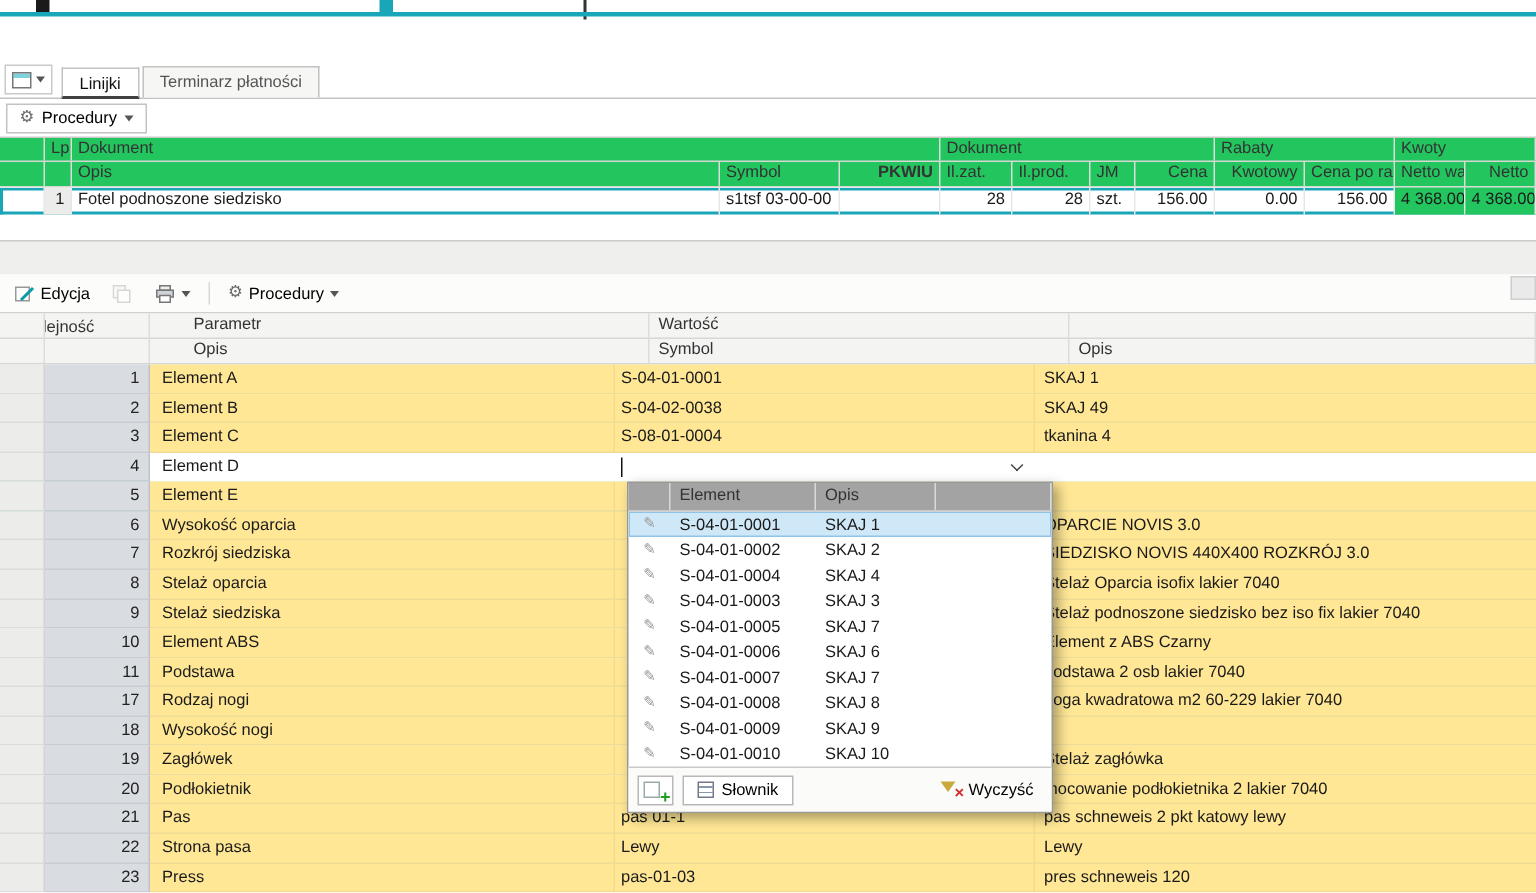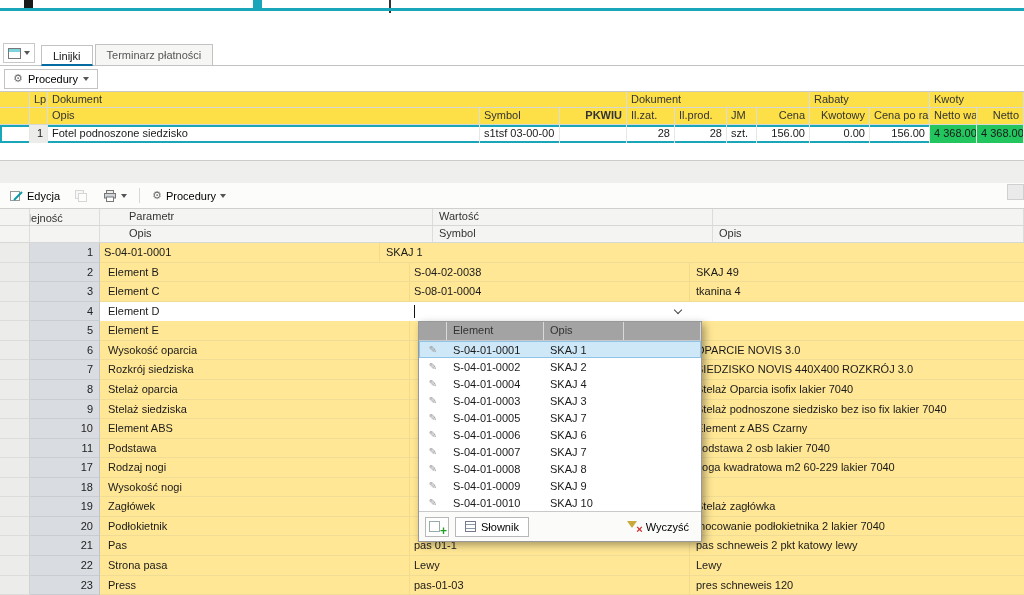--- a/index.html
+++ b/index.html
@@ -13,30 +13,30 @@
   .ts-blk { position:absolute; top:0; left:24px; width:9px; height:8px; background:#1a1a1a; }
   .ts-teal { position:absolute; top:0; left:253px; width:9px; height:8px; background:#18a6b8; }
   .ts-vline { position:absolute; top:0; left:389px; width:2px; height:13px; background:#333; }
 
   
   .tabbar { position:absolute; top:42px; left:0; right:0; height:24px; display:flex; align-items:flex-end; border-bottom:1px solid #c2c2c2; background:#fff; }
   .viewbtn { display:flex; align-items:center; gap:3px; height:20px; margin:0 6px 2px 3px; padding:0 4px; border:1px solid #c9c9c9; background:#fff; cursor:pointer; }
   .tbl-icon { width:13px; height:11px; border:1px solid #777; background:linear-gradient(#7fd3dc 0 3px,#fff 3px); }
   .caret { width:0; height:0; border-left:3.5px solid transparent; border-right:3.5px solid transparent; border-top:4px solid #555; }
   .tab { height:21px; line-height:20px; padding:0 11px; border:1px solid #c2c2c2; border-bottom:none; margin-right:2px; background:#f6f6f5; color:#555; cursor:pointer; }
-  .tab.active { background:#fff; color:#111; margin-bottom:-1px; border-bottom:2px solid #0369a1; }
+  .tab.active { background:#fff; color:#111; margin-bottom:-1px; border-bottom:2px solid #404040; }
 
   
   .procbar { position:absolute; top:66px; left:0; right:0; height:26px; border-bottom:1px solid #c9c9c9; display:flex; align-items:center; padding-left:4px; background:#fff; }
   .procbtn { display:inline-flex; align-items:center; gap:5px; height:20px; padding:0 8px; border:1px solid #c3c3c3; background:#fff; font:inherit; cursor:pointer; }
   .gear { color:#6a6a6a; font-size:11px; line-height:1; }
 
   
   .ugrid { position:absolute; top:92px; left:0; right:0; height:68px; background:#fff; }
-  .ug-group, .ug-cols { display:flex; background:#fde047; border-bottom:1px solid #d7d7d5; color:#333; }
+  .ug-group, .ug-cols { display:flex; background:#22c55e; border-bottom:1px solid #d7d7d5; color:#333; }
   .ug-group { height:16px; } .ug-cols { height:17px; }
   .ug-group > div, .ug-cols > div { border-right:1px solid #dcdcda; padding:1px 4px 0 4px; overflow:hidden; white-space:nowrap; }
   .ug-data { display:flex; height:18px; background:#fff;
              box-shadow: inset 0 2px 0 #18a6b8, inset 0 -2px 0 #18a6b8, inset 2px 0 0 #18a6b8; }
   .ug-data > div { border-right:1px solid #e7e7e5; padding:2px 4px 0 4px; overflow:hidden; white-space:nowrap; }
   .w-chk{width:30px;} .w-lp{width:18px;} .w-opis{width:432px;} .w-sym{width:80px;} .w-pkw{width:67px;font-weight:bold;}
   .w-izt{width:48px;} .w-ipr{width:52px;} .w-jm{width:30px;} .w-cen{width:53px;} .w-kwo{width:60px;}
   .w-cpr{width:60px;} .w-nw{width:47px;} .w-net{flex:1;}
   .g-kart{width:579px;} .g-dok{width:183px;} .g-rab{width:120px;} .g-kwo{flex:1;}
   .num { text-align:right; }
@@ -221,20 +221,21 @@
       <div class="lw-val">Symbol</div>
       <div class="lw-desc">Opis</div>
     </div>
   </div>
 
   <div class="lrows">
 
     <div class="lrow">
       <div class="c-chk"></div>
       <div class="c-no">1</div>
+      <div class="c-param">Element A</div>
       <div class="c-val">S-04-01-0001</div>
       <div class="c-desc">SKAJ 1</div>
     </div>
 
     <div class="lrow">
       <div class="c-chk"></div>
       <div class="c-no">2</div>
       <div class="c-param">Element B</div>
       <div class="c-val">S-04-02-0038</div>
       <div class="c-desc">SKAJ 49</div>

